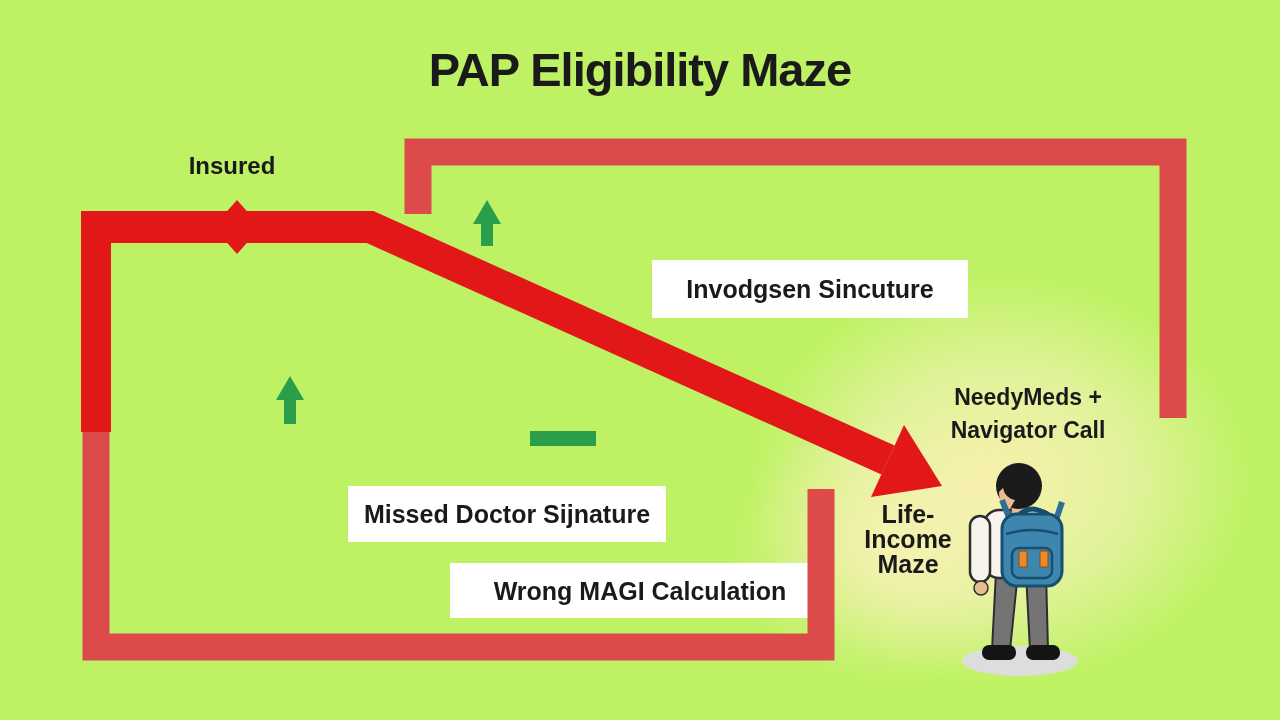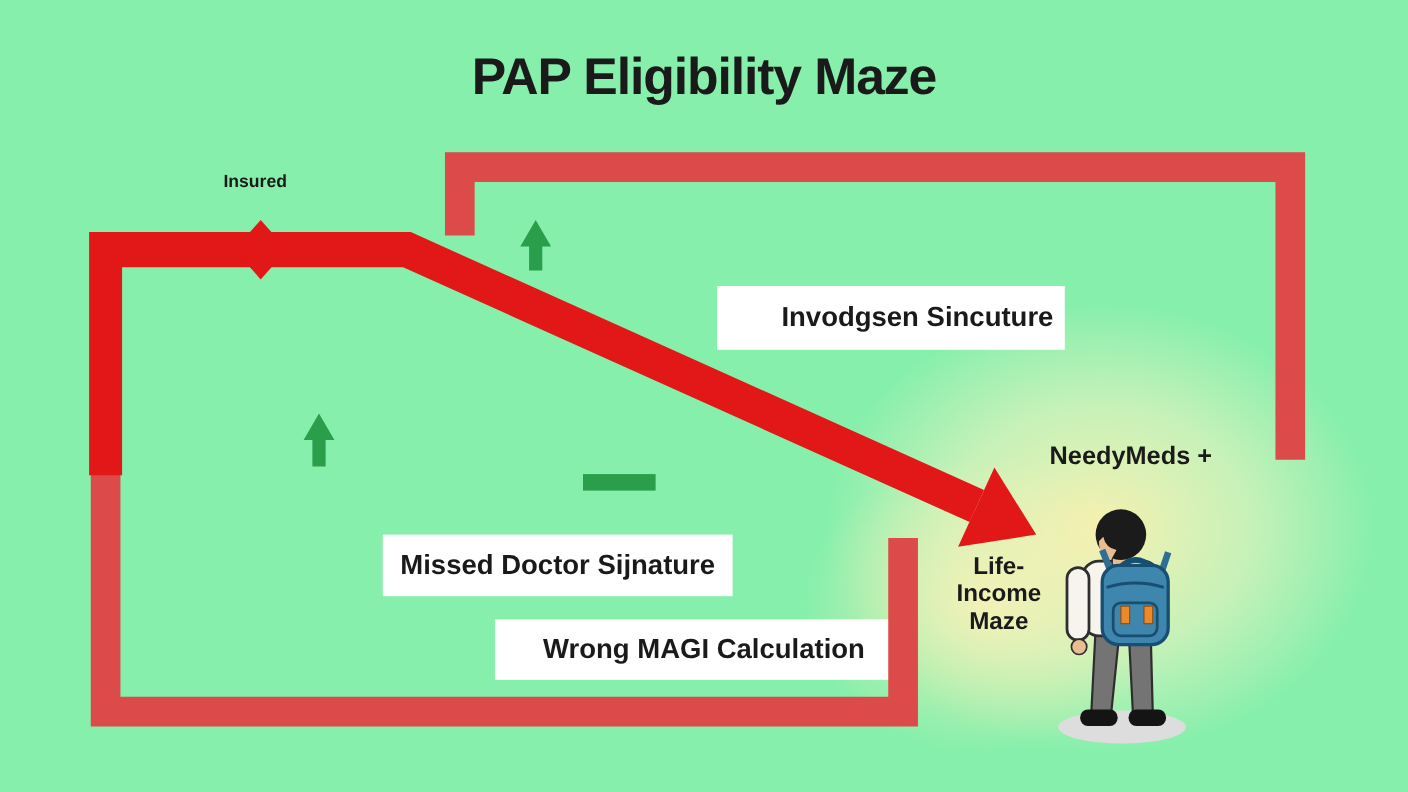--- a/index.html
+++ b/index.html
@@ -5,40 +5,40 @@
   :root{
     --path-red:#e21717; --border-red:#dc4a4a;
     --wall-green:#3fae58; --wall-green-dark:#2b9e4b; --wall-green-light:#7cc98c;
     --glow-yellow:#fcf3b4; --text-dark:#1a1a1a;
     --backpack-blue:#3f86ae; --backpack-outline:#174f70;
     --pants-gray:#747474; --skin:#e9bd92; --jacket:#f7f4ee; --shadow:#dddddd;
     --accent-orange:#ec8a2b;
   }
   html,body{margin:0;padding:0;background:#fff;}
   .canvas{
-    position:relative; width:1280px; height:720px; background:#86efac;
+    position:relative; width:1280px; height:720px; background:#bef264;
     font-family:"Liberation Sans", sans-serif; overflow:hidden;text-decoration:underline;
   }
   svg{position:absolute;left:0;top:0;}
   .wallL{fill:none;stroke:url(#gradL);stroke-width:21;stroke-linecap:butt;stroke-linejoin:miter;}
   .wallR{fill:none;stroke:url(#gradR);stroke-width:20;stroke-linecap:butt;stroke-linejoin:miter;}
   .borderRed{fill:none;stroke:var(--border-red);stroke-width:27;stroke-linecap:butt;stroke-linejoin:miter;}
   .pathRed{fill:none;stroke:var(--path-red);stroke-width:32;stroke-linecap:butt;stroke-linejoin:miter;}
   .pathRedThin{fill:none;stroke:var(--path-red);stroke-width:30;}
   .greenBit{fill:var(--wall-green-dark);}
   .whiteBox{fill:#ffffff;}
   .lbl{
     position:absolute; transform:translate(-50%,-50%);
     color:var(--text-dark); font-weight:bold; text-align:center; white-space:nowrap;
   }
   .title{font-size:47px; font-weight:800; letter-spacing:-1px;}
-  .lbl-start{font-size:16px; line-height:30px;}
+  .lbl-start{font-size:24px; line-height:30px;}
   .lbl-obstacle{font-size:25px;}
   .lbl-solution{font-size:23px; line-height:33px;}
-  .lbl-goal{font-size:22px; line-height:25px;}
+  .lbl-goal{font-size:25px; line-height:25px;}
 </style>
 </head>
 <body>
 
 <div class="canvas">
 
   <svg width="1280" height="720" viewBox="0 0 1280 720">
     <defs>
       <linearGradient id="gradL" x1="0" y1="0" x2="1" y2="1">
         <stop offset="0" stop-color="#4db55f"></stop>
@@ -148,28 +148,29 @@
       <rect x="1040" y="551" width="8" height="16" fill="var(--accent-orange)" stroke="#8a4b12" stroke-width="1"></rect>
     </g>
   </svg>
 
   <div class="lbl title" style="left:640px; top:69px;">PAP Eligibility Maze</div>
 
   <div class="lbl lbl-start" style="left:232px; top:166px;">
     <div>Insured</div>
   </div>
 
-  <div class="lbl lbl-obstacle" style="left:810px; top:289px;margin-left:24px;">Invodgsen Sincuture</div>
+  <div class="lbl lbl-obstacle" style="left:810px; top:289px;">Invodgsen Sincuture</div>
 
   <div class="lbl lbl-obstacle" style="left:640px; top:591px;">Wrong MAGI Calculation</div>
 
   <div class="lbl lbl-obstacle" style="left:507px; top:514px;">Missed Doctor Sijnature</div>
 
   <div class="lbl lbl-solution" style="left:1028px; top:414px;">
     <div>NeedyMeds +</div>
+    <div>Navigator Call</div>
   </div>
 
   <div class="lbl lbl-goal" style="left:908px; top:539px;">
     <div>Life-</div>
     <div>Income</div>
     <div>Maze</div>
   </div>
 
 </div>
 

